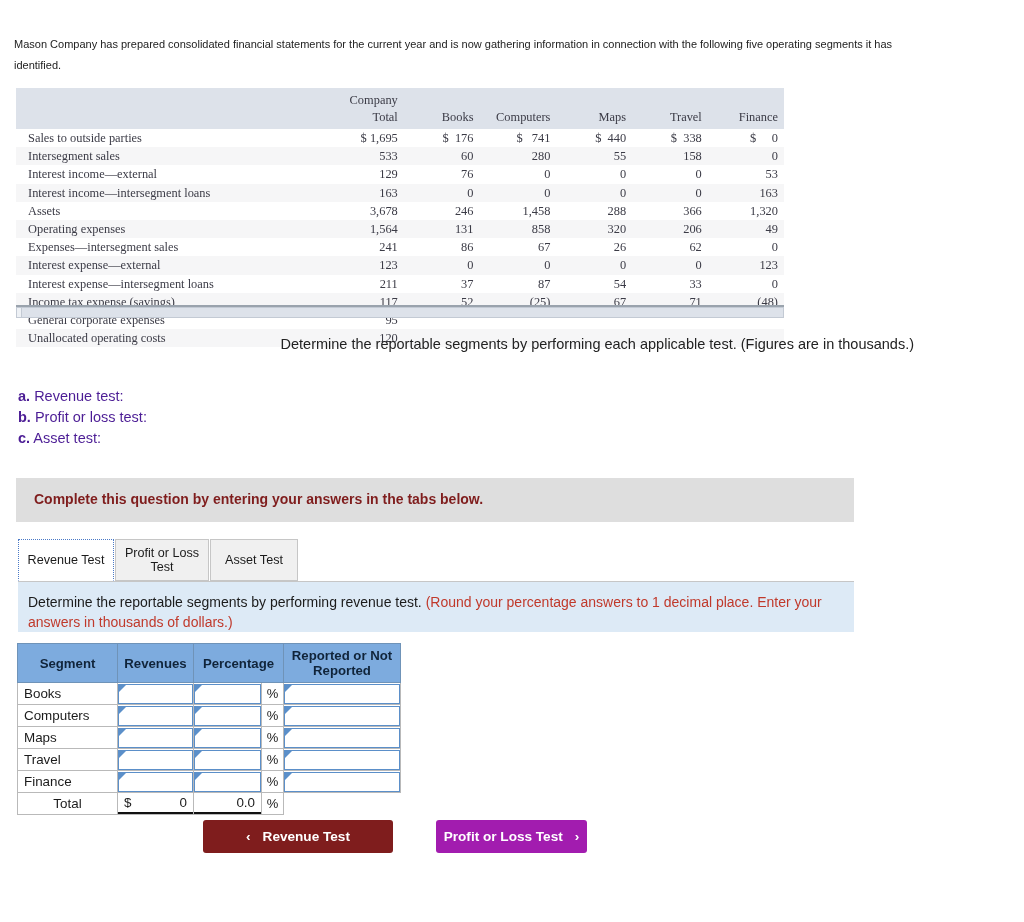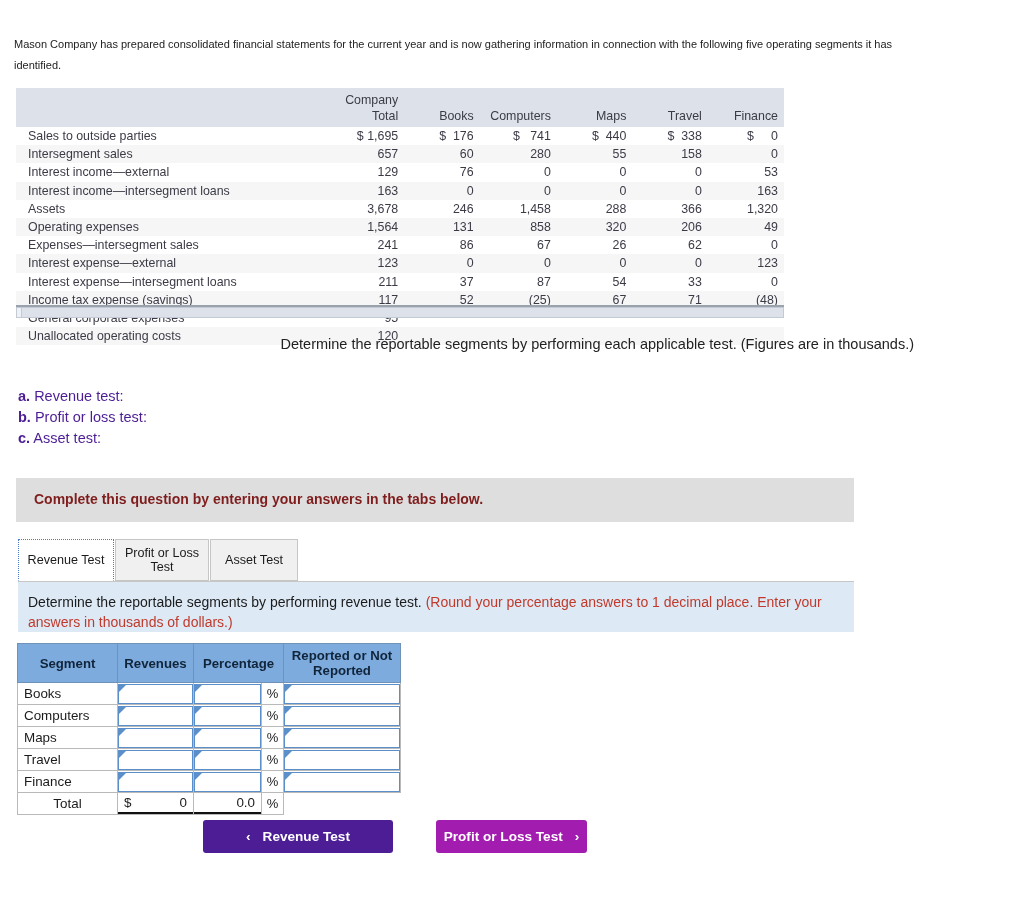--- a/index.html
+++ b/index.html
@@ -17,21 +17,21 @@
     position: absolute; left: 14px; top: 34px; width: 920px;
     font-size: 11px; line-height: 21px; color: #222;
   }
 
   
   .data-wrap {
     position: absolute; left: 16px; top: 88px; width: 768px;
   }
   table.data {
     border-collapse: collapse; width: 768px;
-    font-family: Liberation Sans, sans-serif;
+    font-family: Liberation Serif, serif;
     font-size: 12.4px; color: #3b3b46;
   }
   table.data thead th {
     background: #dde2ea;
     font-weight: normal;
     text-align: right;
     padding: 1px 6px 1px 0;
     color: #3b3b46;
     white-space: pre;
     vertical-align: bottom;
@@ -155,21 +155,21 @@
   .totbox .r { position: absolute; right: 6px; top: 2px; }
 
   
   .btn {
     position: absolute; height: 33px; border-radius: 3px;
     font-size: 13.6px; font-weight: bold; text-align: center;
     line-height: 33px; cursor: pointer; white-space: nowrap;
   }
   .btn-prev {
     left: 203px; top: 820px; width: 190px;
-    background: #4c1d95; color: #ffffff;
+    background: #7f1d1d; color: #ffffff;
   }
   .btn-next {
     left: 436px; top: 820px; width: 151px;
     background: #a21caf; color: #ffffff;
   }
   .btn .chev { font-weight: bold; }
   .btn-prev .chev { margin-right: 12px; }
   .btn-next .chev { margin-left: 12px; }
 </style>
 </head>
@@ -215,21 +215,21 @@
             <td class="lbl">Sales to outside parties</td>
             <td>$ 1,695</td>
             <td>$  176</td>
             <td>$   741</td>
             <td>$  440</td>
             <td>$  338</td>
             <td>$     0</td>
           </tr>
           <tr>
             <td class="lbl">Intersegment sales</td>
-            <td>657</td>
+            <td>533</td>
             <td>60</td>
             <td>280</td>
             <td>55</td>
             <td>158</td>
             <td>0</td>
           </tr>
           <tr>
             <td class="lbl">Interest income—external</td>
             <td>129</td>
             <td>76</td>

